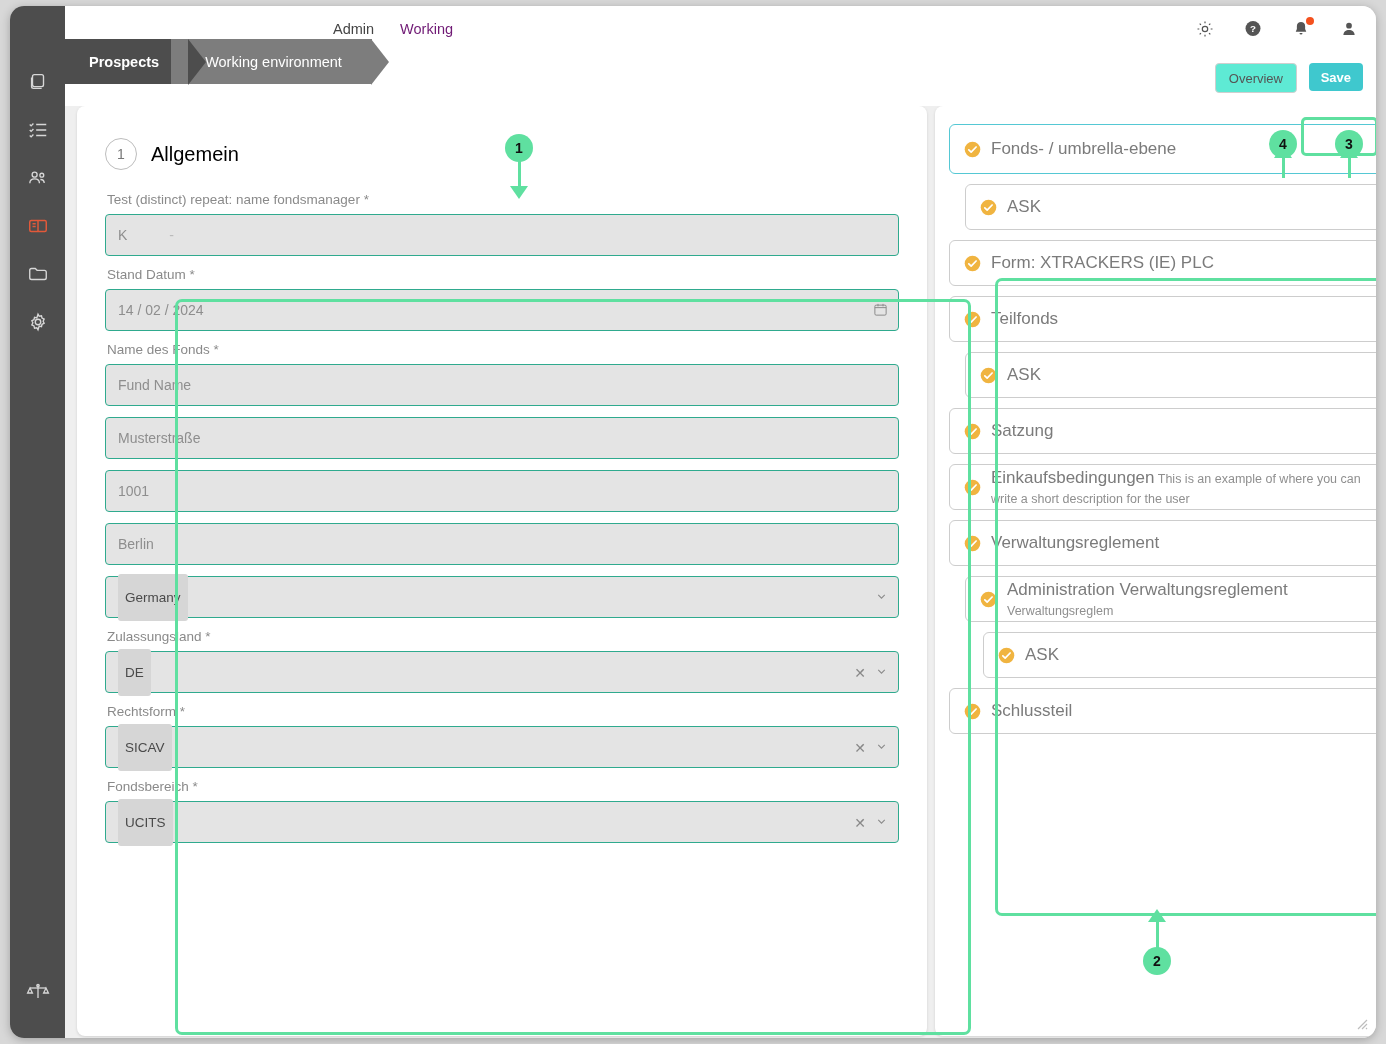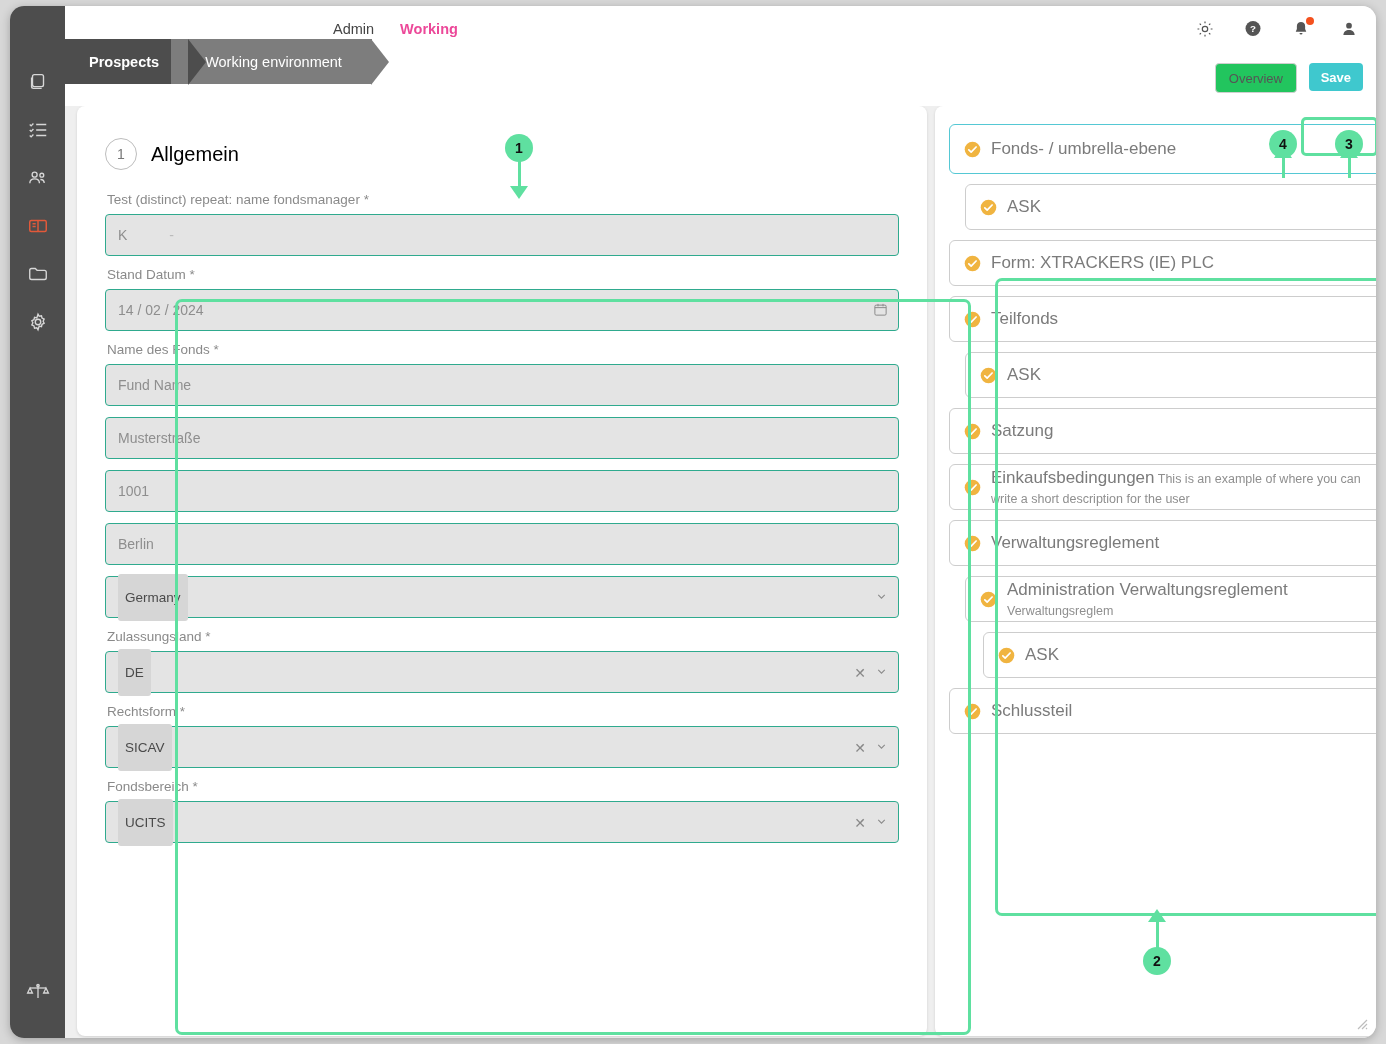--- a/index.html
+++ b/index.html
@@ -18,29 +18,29 @@
   
   .topbar{position:absolute;left:55px;top:0;right:0;height:45px;background:#fff;z-index:5;}
   .crumbs{position:absolute;left:0;top:0;height:45px;display:flex;margin-top:33px;}
   .crumb{position:relative;height:45px;display:flex;align-items:center;color:#fff;font-size:14.5px;padding:0 30px 0 22px;white-space:nowrap;}
   .crumb.c1{background:#4d4d4d;font-weight:bold;padding-left:24px;}
   .crumb.c2{background:#7d7d7d;font-weight:normal;margin-left:-18px;padding-left:34px;}
   .crumb.c1:after{content:"";position:absolute;right:-17px;top:0;width:0;height:0;border-left:18px solid #4d4d4d;border-top:23px solid transparent;border-bottom:23px solid transparent;z-index:2;}
   .crumb.c2:after{content:"";position:absolute;right:-17px;top:0;width:0;height:0;border-left:18px solid #7d7d7d;border-top:23px solid transparent;border-bottom:23px solid transparent;z-index:1;}
   .tabs{position:absolute;left:268px;top:0;height:45px;display:flex;align-items:center;gap:26px;}
   .tab{font-size:14.5px;color:#444;cursor:pointer;}
-  .tab.active{font-weight:bold;color:#ec4899;}
+  .tab.active{font-weight:normal;color:#701a75;}
   .topicons{position:absolute;right:18px;top:0;height:45px;display:flex;align-items:center;gap:30px;}
   .topicon{position:relative;width:18px;height:18px;display:flex;align-items:center;justify-content:center;cursor:pointer;}
   .dot-badge{position:absolute;right:-4px;top:-3px;width:8px;height:8px;border-radius:50%;background:#f4511e;}
 
   
   .subbar{position:absolute;left:55px;top:45px;right:0;height:55px;background:#fff;z-index:4;}
   .recid{position:absolute;left:15px;top:14px;font-size:15px;color:#333;}
-  .btn-overview{position:absolute;right:79px;top:12px;height:28px;padding:0 13px;display:flex;align-items:center;background:#22c55e;border:1px solid #cfcfcf;border-radius:4px;font-size:13px;color:#555;cursor:pointer;}
+  .btn-overview{position:absolute;right:79px;top:12px;height:28px;padding:0 13px;display:flex;align-items:center;background:#5eead4;border:1px solid #cfcfcf;border-radius:4px;font-size:13px;color:#555;cursor:pointer;}
   .btn-save{position:absolute;right:13px;top:12px;height:28px;padding:0 12px;display:flex;align-items:center;background:#3fc8ce;border:none;border-radius:4px;font-size:13px;color:#fff;font-weight:bold;cursor:pointer;}
 
   
   .canvas{position:absolute;left:55px;top:100px;right:0;bottom:0;background:#efefef;}
 
   .panel{position:absolute;background:#fff;border-radius:8px;box-shadow:0 1px 3px rgba(0,0,0,.13);}
   .panel-left{left:12px;top:0px;width:850px;height:930px;overflow:hidden;}
   .panel-right{left:870px;top:0px;width:461px;height:930px;overflow:hidden;}
 
   

